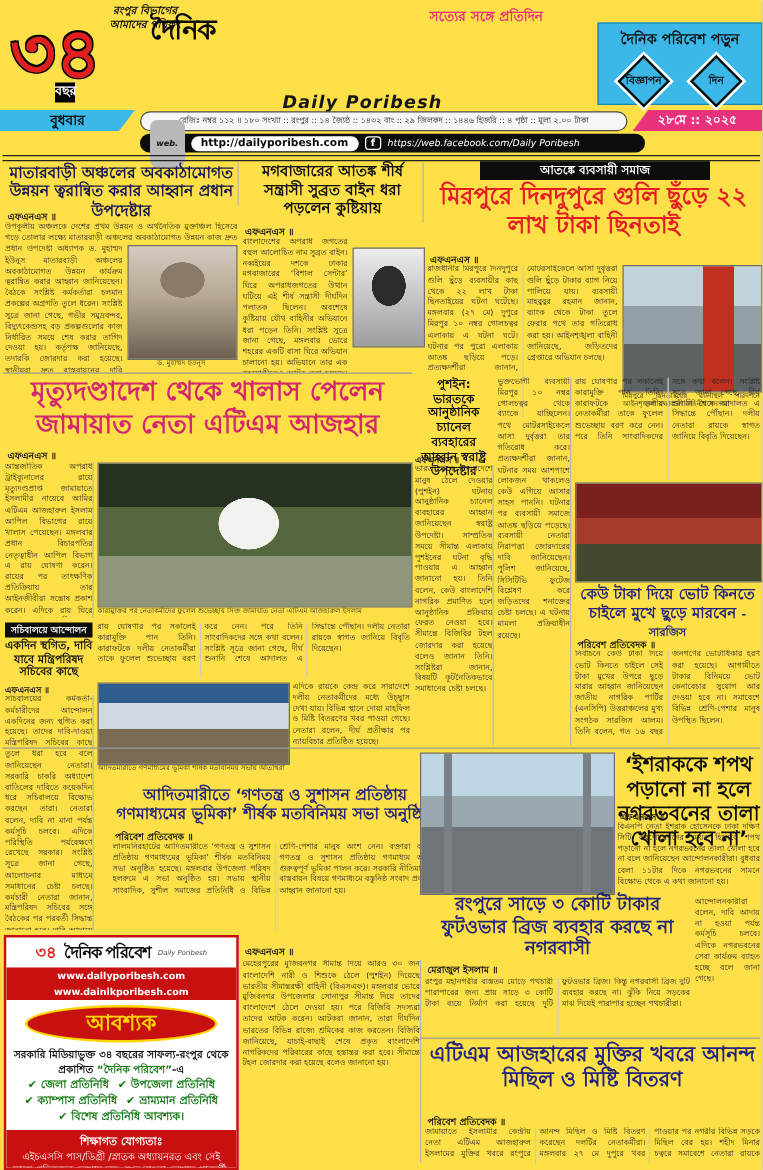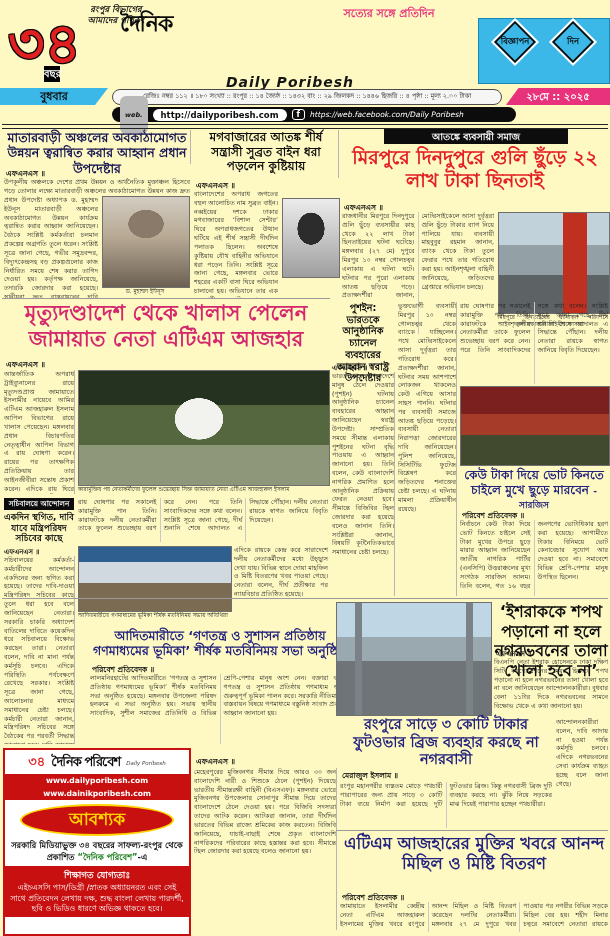--- a/index.html
+++ b/index.html
@@ -1,16 +1,16 @@
 <!DOCTYPE html>
 <html><head>
 <meta charset="utf-8">
 <style>
   html,body{margin:0;padding:0;background:#e9e9e9;}
-  .page{position:relative;width:610px;height:936px;background:#fef9c3;margin:0 auto;
+  .page{position:relative;width:610px;height:936px;background:#fde047;margin:0 auto;
         font-family:"DejaVu Sans",sans-serif;overflow:hidden;box-shadow:0 0 4px rgba(0,0,0,.4);}
   .abs{position:absolute;}
   
   .motto{font-size:8.5px;font-weight:bold;font-style:italic;line-height:1.25;text-align:center;color:#111;}
   .years-num{font-size:56px;font-weight:900;color:#e02020;line-height:1;
              text-shadow:1px 1px 0 #000,-1px -1px 0 #000,1px -1px 0 #000,-1px 1px 0 #000;}
   .years-label{background:#000;color:#fff;font-size:10px;font-weight:bold;text-align:center;line-height:16px;}
   .daily-word{font-size:22px;font-weight:900;color:#0a0a0a;letter-spacing:-1px;}
   .main-title{font-size:58px;font-weight:900;color:#0a0a0a;letter-spacing:-3px;line-height:1;text-align:center;
               text-shadow:0 0 1px #000;}
@@ -90,20 +90,21 @@
     <div>রংপুর বিভাগের</div>
     <div>আমাদের পথিকৃৎ</div>
   </div>
   <div class="abs years-num" style="left:8px;top:16px;">৩৪</div>
   <div class="abs years-label" style="left:44px;top:66px;width:16px;height:16px;">বছর</div>
   <div class="abs daily-word" style="left:120px;top:6px;">দৈনিক</div>
   <div class="abs title-en" style="left:200px;top:74px;width:180px;">Daily Poribesh</div>
   <div class="abs slogan" style="left:316px;top:5px;width:146px;">সত্যের সঙ্গে প্রতিদিন</div>
 
   <div class="abs promo-box" style="left:478px;top:18px;width:130px;height:64px;">
+    <div class="promo-head">দৈনিক পরিবেশ পড়ুন</div>
     <div class="diamond"><span>বিজ্ঞাপন</span></div>
     <div class="diamond"><span>দিন</span></div>
   </div>
 
   <div class="abs day-box" style="left:0;top:88px;width:108px;height:17px;">বুধবার</div>
   <div class="abs reg-pill" style="left:112px;top:89px;width:388px;height:14px;">রেজিঃ নম্বর ১১২ ॥ ১৮০ সংখ্যা :: রংপুর :: ১৪ জ্যৈষ্ঠ :: ১৪৩২ বাং :: ২৯ জিলকদ :: ১৪৪৬ হিজরি :: ৪ পৃষ্ঠা :: মূল্য ২.০০ টাকা</div>
   <div class="abs date-box" style="left:506px;top:88px;width:104px;height:17px;">২৮মে :: ২০২৫</div>
 
   <div class="abs links-bar" style="left:112px;top:107px;width:388px;height:15px;">
     <span class="web-tag">web.</span>
@@ -195,20 +196,27 @@
       <span class="ad-34">৩৪</span>
       <span class="ad-brand">দৈনিক পরিবেশ</span>
       <span class="ad-brand-en">Daily Poribesh</span>
     </div>
     <div class="ad-urls">www.dailyporibesh.com    www.dainikporibesh.com</div>
     <div class="ad-oval">আবশ্যক</div>
     <div class="ad-intro">
       <span>সরকারি মিডিয়াভুক্ত ৩৪ বছরের সাফল্য-রংপুর থেকে প্রকাশিত</span>
       <span class="brand">“দৈনিক পরিবেশ”</span><span>-এ</span>
     </div>
+    <div class="ad-checks">
+      <span>✔ জেলা প্রতিনিধি</span>
+      <span>✔ উপজেলা প্রতিনিধি</span>
+      <span>✔ ক্যাম্পাস প্রতিনিধি</span>
+      <span>✔ ভ্রাম্যমান প্রতিনিধি</span>
+      <span>✔ বিশেষ প্রতিনিধি আবশ্যক।</span>
+    </div>
     <div class="ad-edu">
       <div class="ad-edu-head">শিক্ষাগত যোগ্যতাঃ</div>
       <div class="ad-edu-body">এইচএসসি পাস/ডিগ্রী /স্নাতক অধ্যায়নরত এবং সেই সাথে প্রতিবেদন লেখায় দক্ষ, শুদ্ধ বাংলা লেখায় পারদর্শী, ছবি ও ভিডিও ধারণে অভিজ্ঞ থাকতে হবে।</div>
     </div>
 
   </div>
 
 </div>
 
 </body></html>

